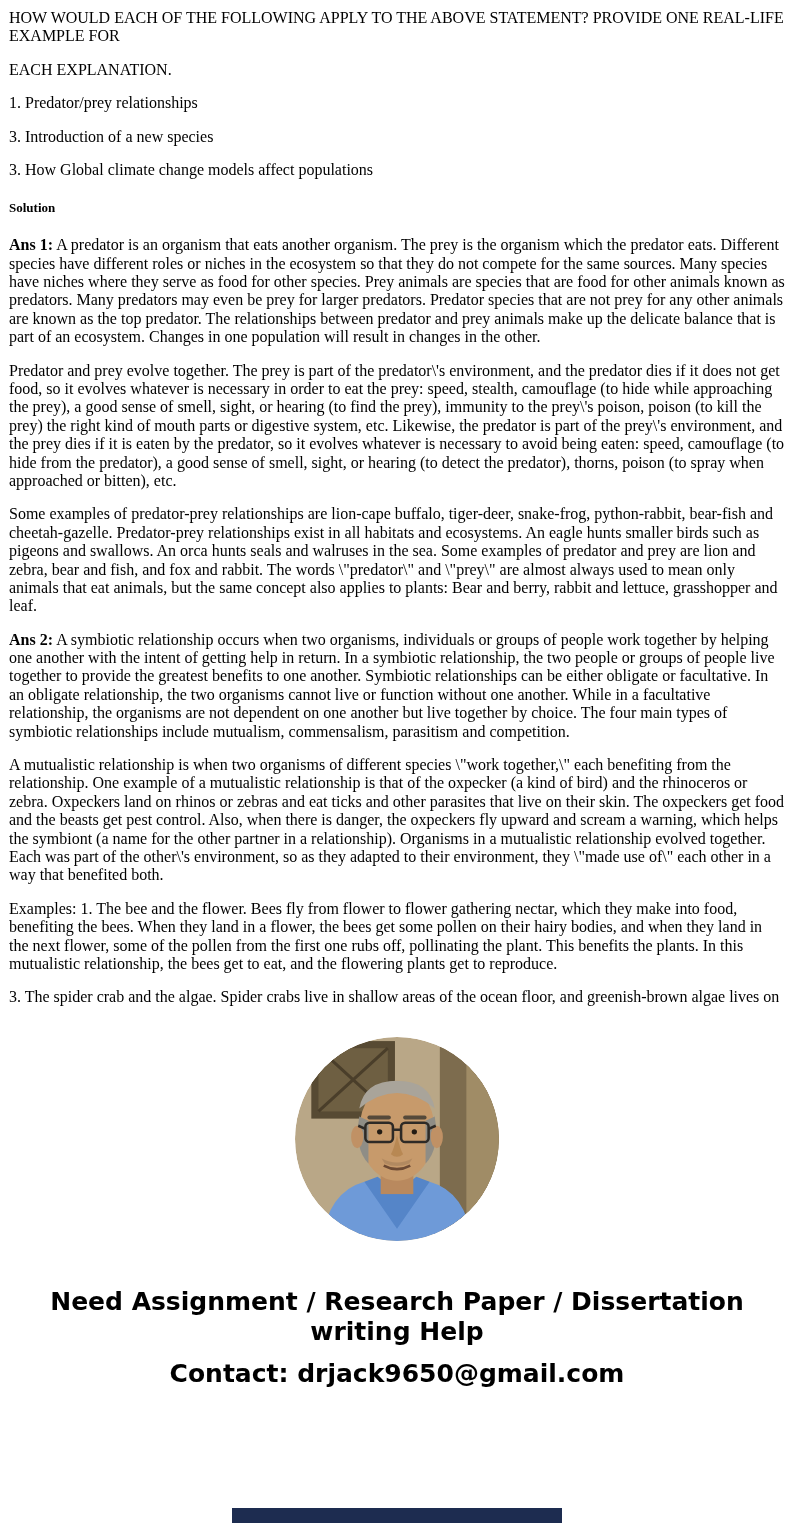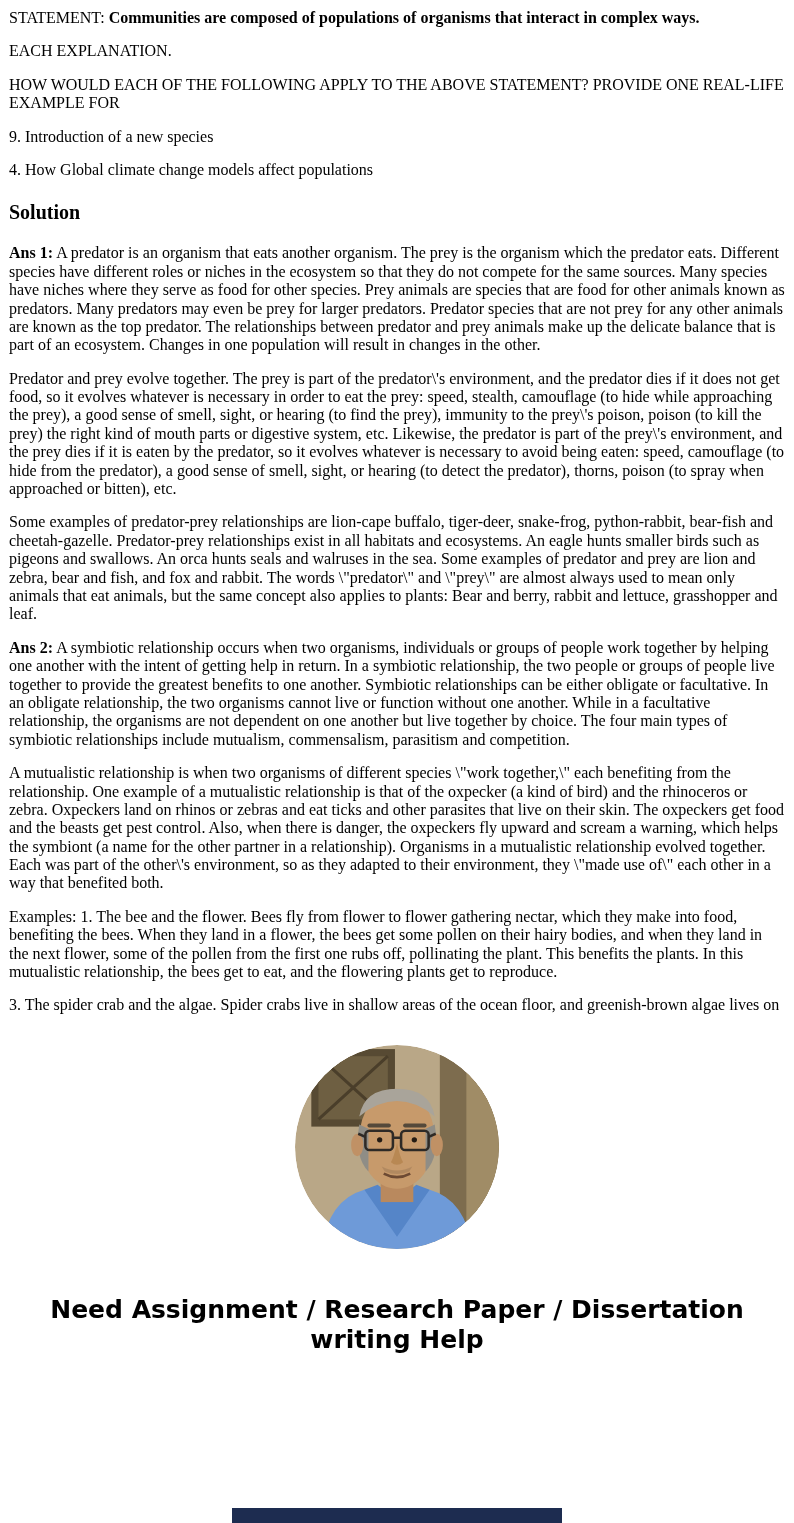--- a/index.html
+++ b/index.html
@@ -14,21 +14,21 @@
     color: #000000;
   }
   .content {
     padding: 9px 9px 0 9px;
   }
   .content p, .content h2 {
     margin: 0 0 15px 0;
     line-height: 1.15;
   }
   h2.solution-heading {
-    font-size: 20px;
+    font-size: 13px;
     font-weight: bold;
     margin: 22px 0 20px 0;
   }
   b { font-weight: bold; }
   .avatar-wrap {
     margin-top: 30px;
     display: flex;
     justify-content: center;
   }
   .avatar-circle {
@@ -61,28 +61,28 @@
     width: 330px;
     height: 15px;
     background: #1d2c50;
   }
 </style>
 </head>
 <body>
 
 <div class="content">
 
-  <p><span>STATEMENT: </span><b>Communities are composed of populations of organisms that interact in complex ways.</b></p>
+
+  <p>HOW WOULD EACH OF THE FOLLOWING APPLY TO THE ABOVE STATEMENT? PROVIDE ONE REAL-LIFE EXAMPLE FOR</p>
 
   <p>EACH EXPLANATION.</p>
 
-  <p>HOW WOULD EACH OF THE FOLLOWING APPLY TO THE ABOVE STATEMENT? PROVIDE ONE REAL-LIFE EXAMPLE FOR</p>
-
-  <p>9. Introduction of a new species</p>
-  <p>4. How Global climate change models affect populations</p>
+  <p>1. Predator/prey relationships</p>
+  <p>3. Introduction of a new species</p>
+  <p>3. How Global climate change models affect populations</p>
 
   <h2 class="solution-heading">Solution</h2>
 
   <p><b>Ans 1:</b><span> A predator is an organism that eats another organism. The prey is the organism which the predator eats. Different species have different roles or niches in the ecosystem so that they do not compete for the same sources. Many species have niches where they serve as food for other species. Prey animals are species that are food for other animals known as predators. Many predators may even be prey for larger predators. Predator species that are not prey for any other animals are known as the top predator. The relationships between predator and prey animals make up the delicate balance that is part of an ecosystem. Changes in one population will result in changes in the other.</span></p>
 
   <p>Predator and prey evolve together. The prey is part of the predator\'s environment, and the predator dies if it does not get food, so it evolves whatever is necessary in order to eat the prey: speed, stealth, camouflage (to hide while approaching the prey), a good sense of smell, sight, or hearing (to find the prey), immunity to the prey\'s poison, poison (to kill the prey) the right kind of mouth parts or digestive system, etc. Likewise, the predator is part of the prey\'s environment, and the prey dies if it is eaten by the predator, so it evolves whatever is necessary to avoid being eaten: speed, camouflage (to hide from the predator), a good sense of smell, sight, or hearing (to detect the predator), thorns, poison (to spray when approached or bitten), etc.</p>
 
   <p>Some examples of predator-prey relationships are lion-cape buffalo, tiger-deer, snake-frog, python-rabbit, bear-fish and cheetah-gazelle. Predator-prey relationships exist in all habitats and ecosystems. An eagle hunts smaller birds such as pigeons and swallows. An orca hunts seals and walruses in the sea. Some examples of predator and prey are lion and zebra, bear and fish, and fox and rabbit. The words \"predator\" and \"prey\" are almost always used to mean only animals that eat animals, but the same concept also applies to plants: Bear and berry, rabbit and lettuce, grasshopper and leaf.</p>
 
   <p><b>Ans 2:</b><span> A symbiotic relationship occurs when two organisms, individuals or groups of people work together by helping one another with the intent of getting help in return. In a symbiotic relationship, the two people or groups of people live together to provide the greatest benefits to one another. Symbiotic relationships can be either obligate or facultative. In an obligate relationship, the two organisms cannot live or function without one another. While in a facultative relationship, the organisms are not dependent on one another but live together by choice. The four main types of symbiotic relationships include mutualism, commensalism, parasitism and competition.</span></p>
@@ -141,15 +141,16 @@
       <path d="M100 96 q-3 14 -6 19 q6 5 12 0 q-3 -5 -6 -19 z" fill="#b5854f" opacity="0.85"></path>
 
       <path d="M87 126 q13 7 26 0" stroke="#6d4a33" stroke-width="2.5" fill="none"></path>
       <path d="M85 119 q15 8 30 0 l-3 5 q-12 5 -24 0 z" fill="#8a6a4c" opacity="0.35"></path>
     </g>
   </svg>
 </div>
 
 <div class="footer">
   <div class="cta">Need Assignment / Research Paper / Dissertation writing Help</div>
+  <div class="contact">Contact: drjack9650@gmail.com</div>
 </div>
 
 <div class="bottom-bar"></div>
 
 </body></html>

